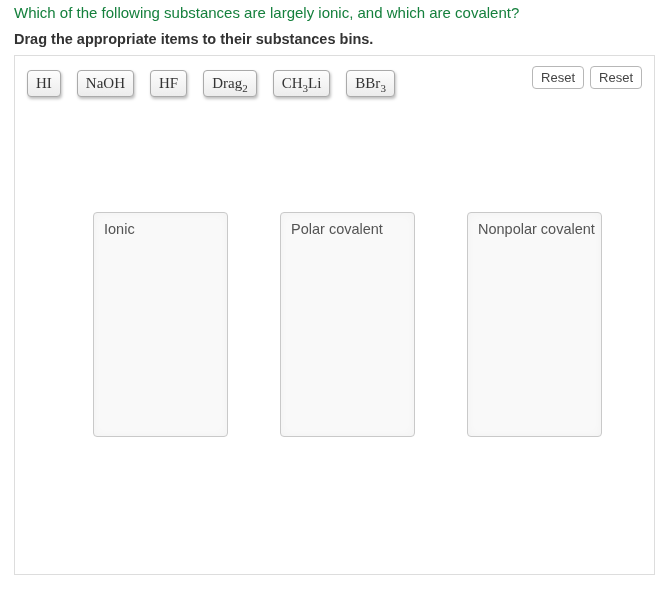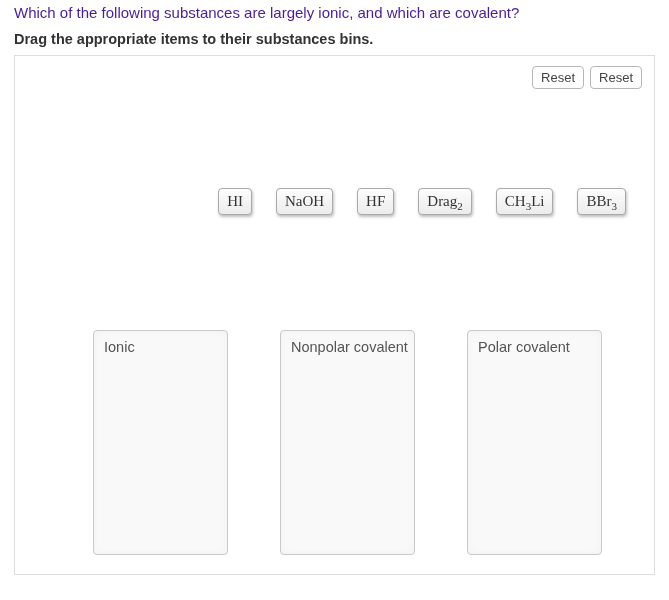--- a/index.html
+++ b/index.html
@@ -8,21 +8,21 @@
     font-size: 14px;
     color: #333;
     background: #fff;
     width: 669px;
   }
   .wrap {
     padding: 4px 14px 0 14px;
   }
   .q-text {
     font-size: 15px;
-    color: #4c1d95;
+    color: #15803d;
     margin-bottom: 10px;
   }
   .instruct {
     font-weight: bold;
     color: #333;
     font-size: 14.5px;
     margin-bottom: 8px;
   }
   .panel {
     border: 1px solid #ddd;
@@ -43,23 +43,22 @@
     border: 1px solid #b7b7b7;
     background: #fff;
     color: #444;
     font-size: 13px;
     padding: 3px 8px;
     border-radius: 4px;
     cursor: pointer;
   }
   .items-row {
     display: flex;
-    justify-content: flex-end;
-    gap: 24px;
-    margin-top: 118px;
+    justify-content: flex-start;
+    gap: 16px;
   }
   .chem-item {
     border: 1px solid #aaa;
     border-radius: 4px;
     background: #f3f3f3 linear-gradient(#fdfdfd,#ececec);
     padding: 4px 8px;
     font-family: Georgia, "Times New Roman", serif;
     font-size: 15px;
     color: #333;
     box-shadow: 1px 2px 3px rgba(0,0,0,0.25);
@@ -116,20 +115,20 @@
       <div class="chem-item"><span>Drag</span><sub>2</sub></div>
       <div class="chem-item"><span>CH</span><sub>3</sub><span>Li</span></div>
       <div class="chem-item"><span>BBr</span><sub>3</sub></div>
     </div>
 
     <div class="bins-row">
       <div class="bin">
         <div class="bin-label">Ionic</div>
       </div>
       <div class="bin">
-        <div class="bin-label">Nonpolar covalent</div>
+        <div class="bin-label">Polar covalent</div>
       </div>
       <div class="bin">
-        <div class="bin-label">Polar covalent</div>
+        <div class="bin-label">Nonpolar covalent</div>
       </div>
     </div>
   </div>
 </div>
 
 </body></html>

